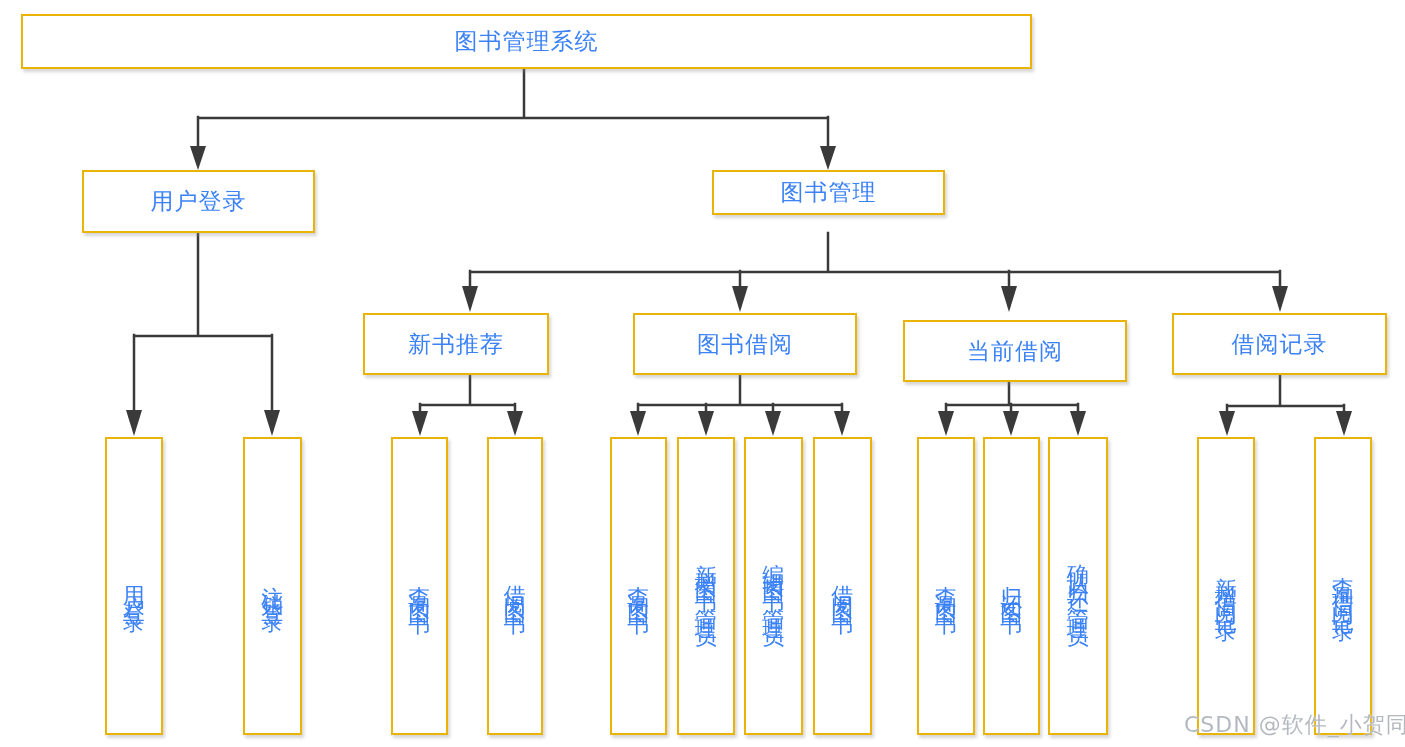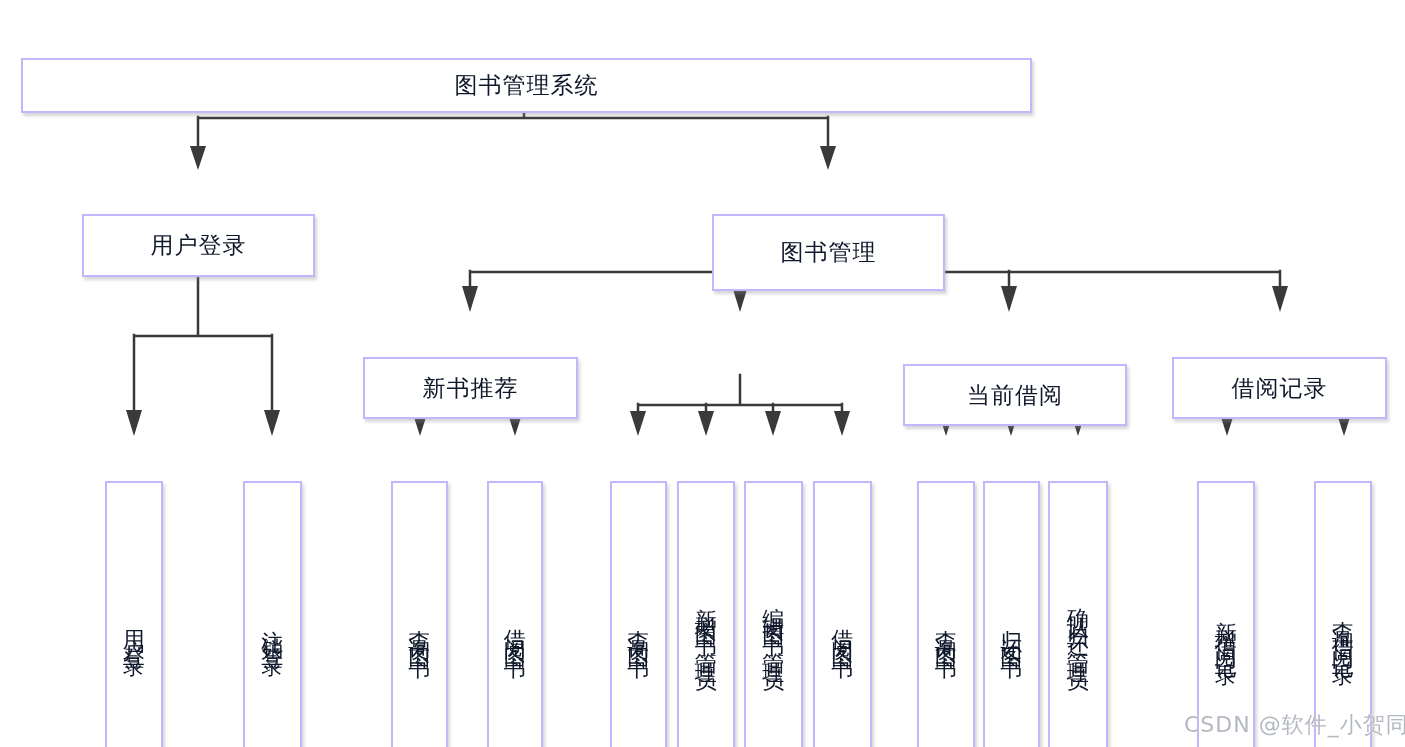--- a/index.html
+++ b/index.html
@@ -12,25 +12,24 @@
     overflow:hidden;
   }
   .connector-layer { position:absolute; left:0; top:0; width:1405px; height:747px; }
   .connector-layer path.line {
     fill:none; stroke:#3a3a3a; stroke-width:2.5; stroke-linecap:square;
   }
   .connector-layer path.arrow { fill:#3a3a3a; stroke:none; }
   .box {
     position:absolute; box-sizing:border-box;
     background:#ffffff;
-    border:2px solid #c4b5fd;
+    border:2px solid #eab308;
     display:flex; align-items:center; justify-content:center;
-    font-size:23px; letter-spacing:1px; color:#0f172a;
+    font-size:23px; letter-spacing:1px; color:#3b82f6;
     box-shadow:2px 3px 3px rgba(140,140,140,0.35);
-    margin-top:44px;
   }
   .leaf { font-size:22px; letter-spacing:0; }
   .leaf > span {
     writing-mode:vertical-rl;
     text-orientation:mixed;
     letter-spacing:9px;
     line-height:1.15;
     font-size:22px;
     white-space:nowrap;
   }
@@ -94,23 +93,24 @@
     <g>
       <path class="line" d="M1280 375 L1280 406 M1227 406 L1344 406 M1227 405 L1227 413 M1344 405 L1344 413"></path>
       <path class="arrow" d="M1219 411 L1235 411 L1227 436 Z"></path>
       <path class="arrow" d="M1336 411 L1352 411 L1344 436 Z"></path>
     </g>
   </svg>
 
   <div class="box" style="left:21px; top:14px; width:1011px; height:55px;">图书管理系统</div>
 
   <div class="box" style="left:82px; top:170px; width:233px; height:63px;">用户登录</div>
-  <div class="box" style="left:712px; top:170px; width:233px; height:77px;">图书管理</div>
+  <div class="box" style="left:712px; top:170px; width:233px; height:45px;">图书管理</div>
 
-  <div class="box" style="left:363px; top:313px; width:215px; height:62px;">新书推荐</div>
+  <div class="box" style="left:363px; top:313px; width:186px; height:62px;">新书推荐</div>
+  <div class="box" style="left:633px; top:313px; width:224px; height:62px;">图书借阅</div>
   <div class="box" style="left:903px; top:320px; width:224px; height:62px;">当前借阅</div>
   <div class="box" style="left:1172px; top:313px; width:215px; height:62px;">借阅记录</div>
 
   <div class="box leaf" style="left:105px; top:437px; width:58px; height:298px;">
     <span>用户登录</span>
   </div>
   <div class="box leaf" style="left:243px; top:437px; width:59px; height:298px;">
     <span>注销登录</span>
   </div>
 

